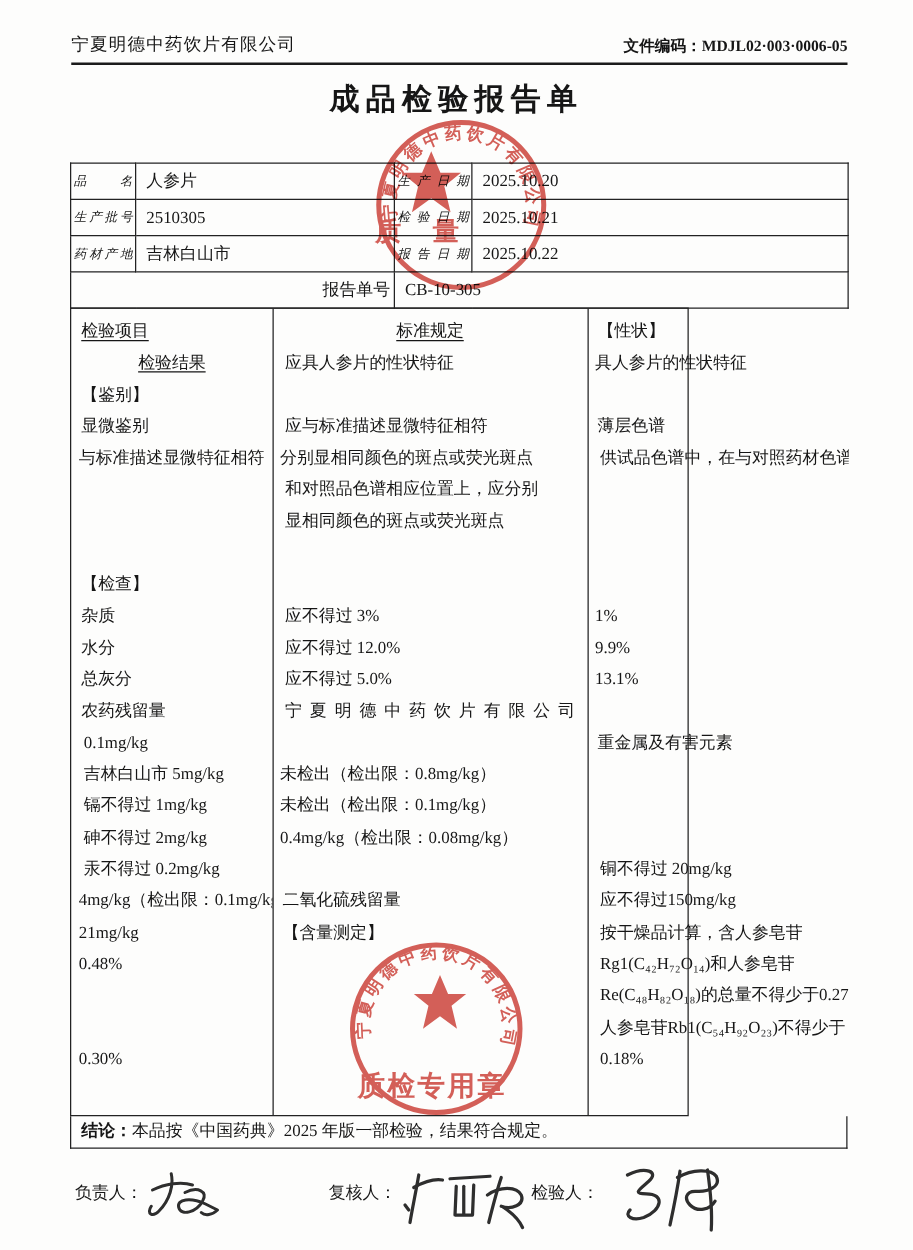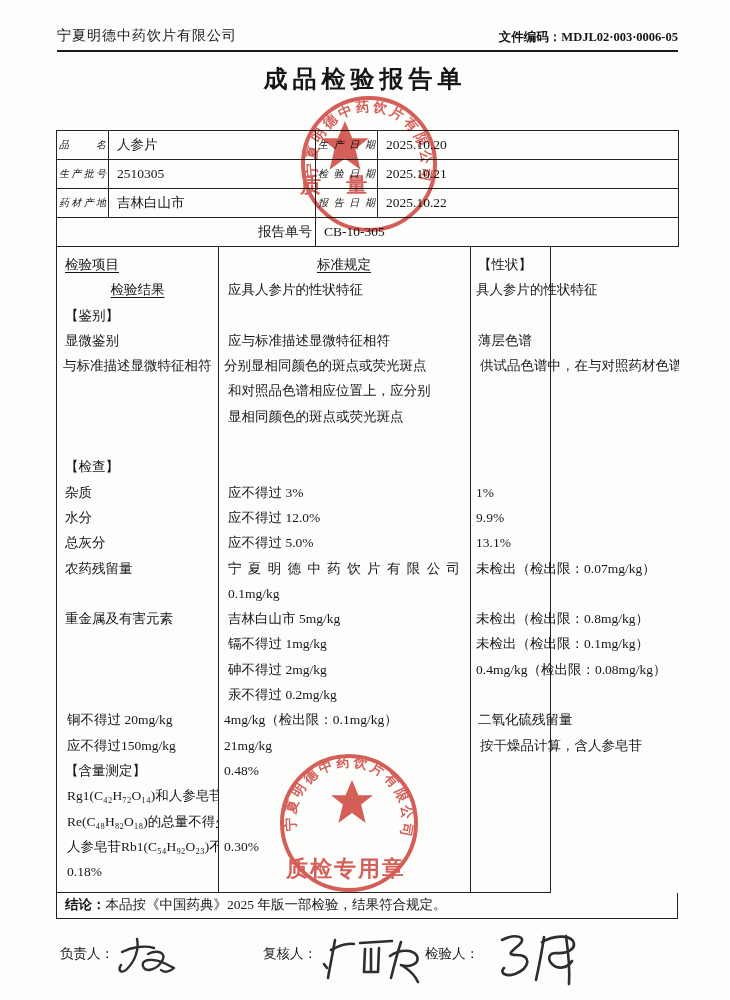--- a/index.html
+++ b/index.html
@@ -119,43 +119,42 @@
       <div class="cell c2">应不得过 3%</div>
       <div class="cell c3">1%</div>
       <div class="cell c1">水分</div>
       <div class="cell c2">应不得过 12.0%</div>
       <div class="cell c3">9.9%</div>
       <div class="cell c1">总灰分</div>
       <div class="cell c2">应不得过 5.0%</div>
       <div class="cell c3">13.1%</div>
       <div class="cell c1">农药残留量</div>
       <div class="cell c2 justify">宁夏明德中药饮片有限公司</div>
-      <div class="cell c3">未检出（检出限：0.07mg/kg）</div>
       <div class="cell c1"></div>
       <div class="cell c2">0.1mg/kg</div>
       <div class="cell c3"></div>
       <div class="cell c1">重金属及有害元素</div>
       <div class="cell c2">吉林白山市 5mg/kg</div>
       <div class="cell c3">未检出（检出限：0.8mg/kg）</div>
       <div class="cell c1"></div>
       <div class="cell c2">镉不得过 1mg/kg</div>
       <div class="cell c3">未检出（检出限：0.1mg/kg）</div>
       <div class="cell c1"></div>
       <div class="cell c2">砷不得过 2mg/kg</div>
       <div class="cell c3">0.4mg/kg（检出限：0.08mg/kg）</div>
       <div class="cell c1"></div>
       <div class="cell c2">汞不得过 0.2mg/kg</div>
       <div class="cell c1"></div>
       <div class="cell c2">铜不得过 20mg/kg</div>
       <div class="cell c3">4mg/kg（检出限：0.1mg/kg）</div>
       <div class="cell c1">二氧化硫残留量</div>
       <div class="cell c2">应不得过150mg/kg</div>
       <div class="cell c3">21mg/kg</div>
+      <div class="cell c1">【含量测定】</div>
       <div class="cell c2">按干燥品计算，含人参皂苷</div>
-      <div class="cell c1">【含量测定】</div>
       <div class="cell c3">0.48%</div>
       <div class="cell c1"></div>
       <div class="cell c2">Rg1(C₄₂H₇₂O₁₄)和人参皂苷</div>
       <div class="cell c3"></div>
       <div class="cell c1"></div>
       <div class="cell c2">Re(C₄₈H₈₂O₁₈)的总量不得少于0.27%</div>
       <div class="cell c3"></div>
       <div class="cell c1"></div>
       <div class="cell c2">人参皂苷Rb1(C₅₄H₉₂O₂₃)不得少于</div>
       <div class="cell c3">0.30%</div>

